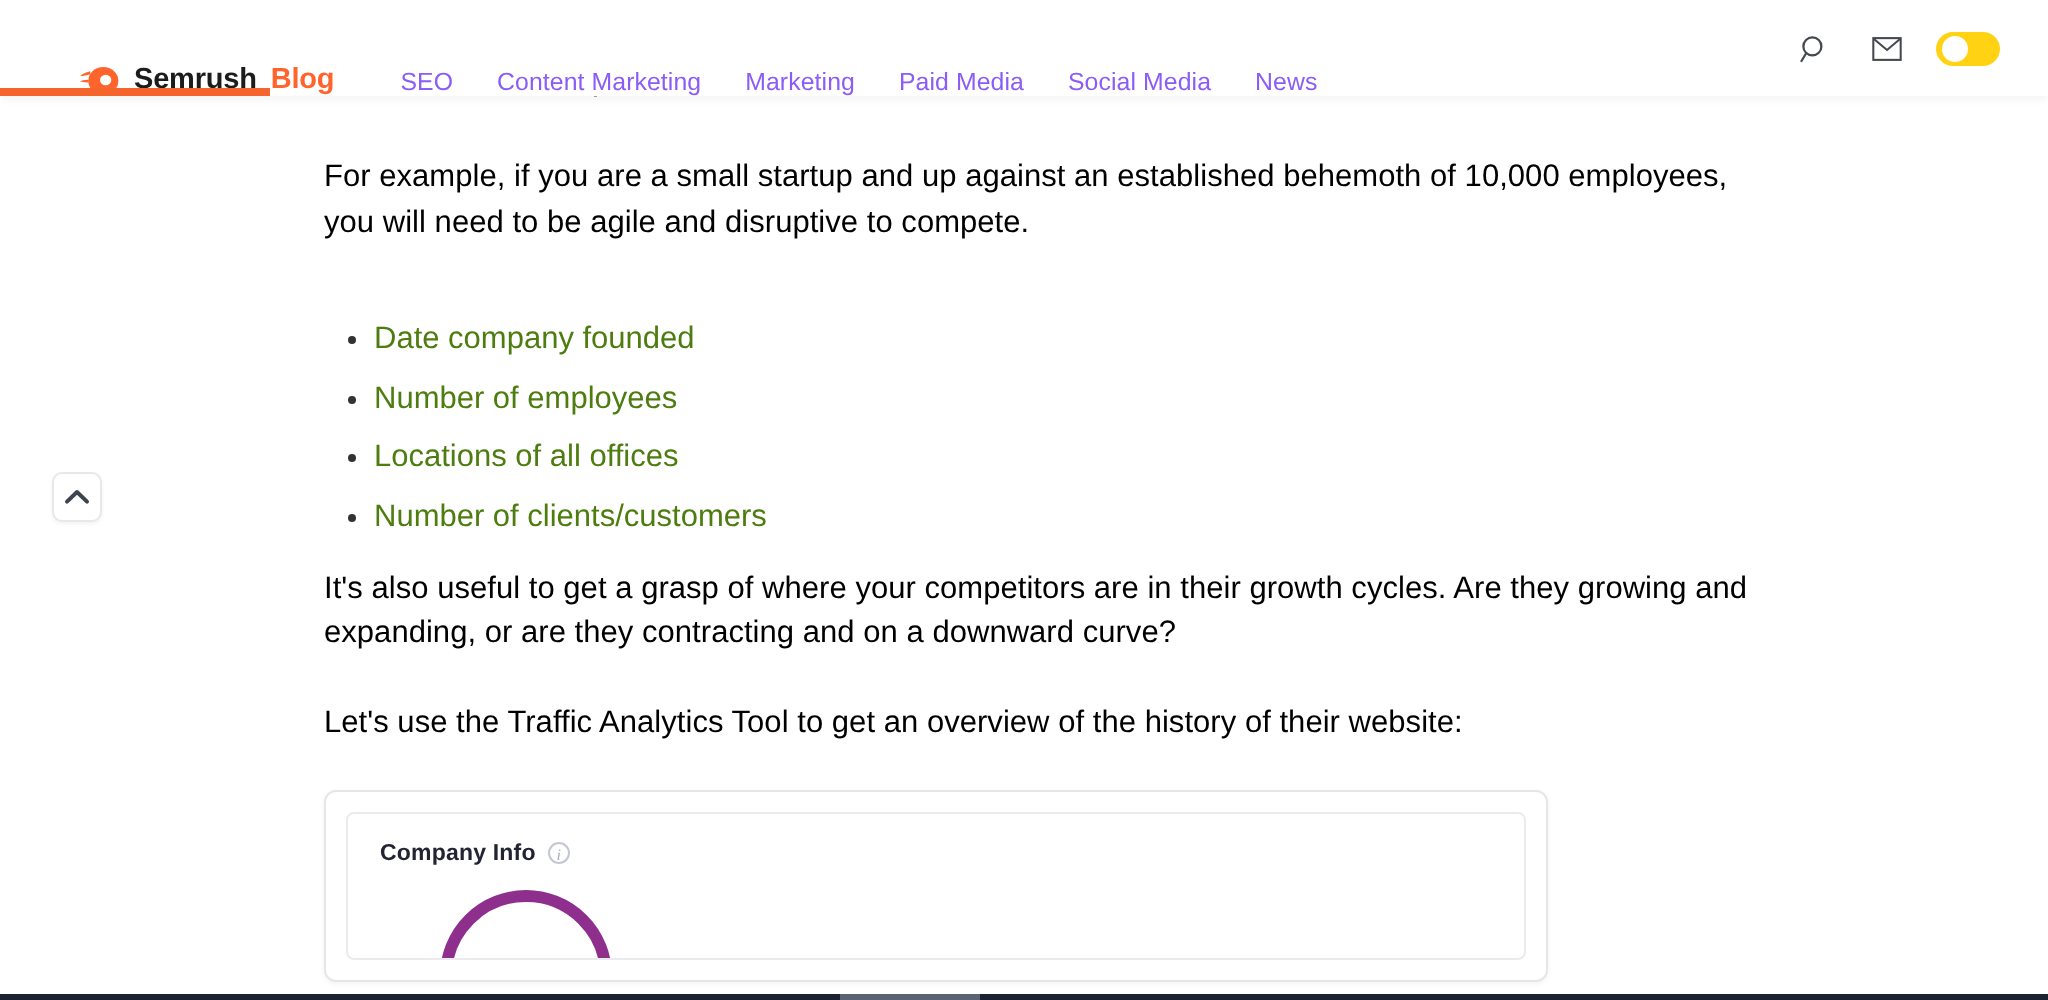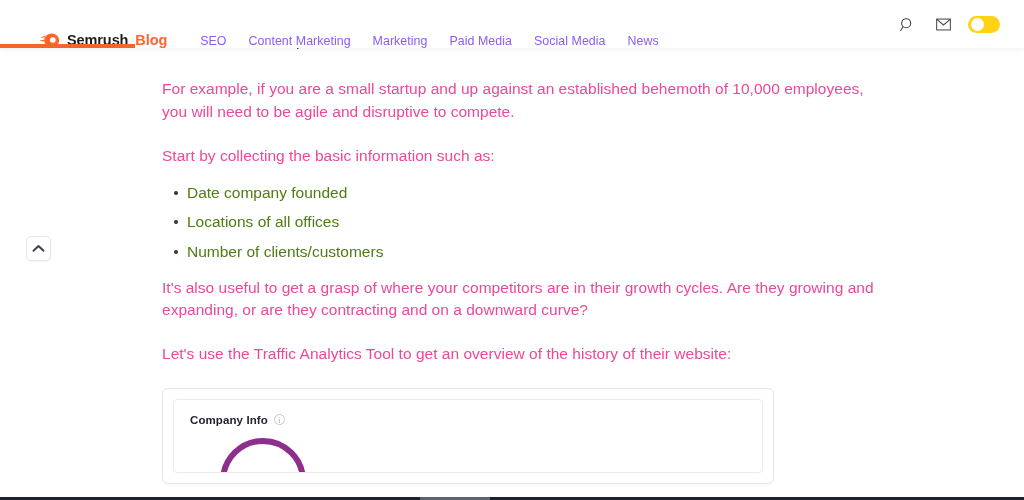--- a/index.html
+++ b/index.html
@@ -147,21 +147,21 @@
   .article-inner {
     position: absolute;
     left: 162px;
     top: -18px;
     width: 712px;
   }
   p.para {
     margin: 0 0 10px 0;
     font-size: 15.5px;
     line-height: 22.4px;
-    color: #ec4899;
+    color: #000000;
     letter-spacing: 0.02px;
   }
   p.para.clipped {
     color: #333333;
   }
   ul.bullets {
     margin: 14px 0 14px 0;
     padding: 0 0 0 12px;
     list-style: none;
   }
@@ -303,24 +303,24 @@
     <div class="article-inner">
 
       <p class="para clipped">choices later in the process.</p>
 
       <div class="spacer-md"></div>
 
       <p class="para">For example, if you are a small startup and up against an established behemoth of 10,000 employees, you will need to be agile and disruptive to compete.</p>
 
       <div class="spacer-sm"></div>
 
-      <p class="para">Start by collecting the basic information such as:</p>
 
       <ul class="bullets">
         <li>Date company founded</li>
+        <li>Number of employees</li>
         <li>Locations of all offices</li>
         <li>Number of clients/customers</li>
       </ul>
 
       <p class="para">It's also useful to get a grasp of where your competitors are in their growth cycles. Are they growing and expanding, or are they contracting and on a downward curve?</p>
 
       <div class="spacer-sm"></div>
 
       <p class="para">Let's use the Traffic Analytics Tool to get an overview of the history of their website:</p>
 

